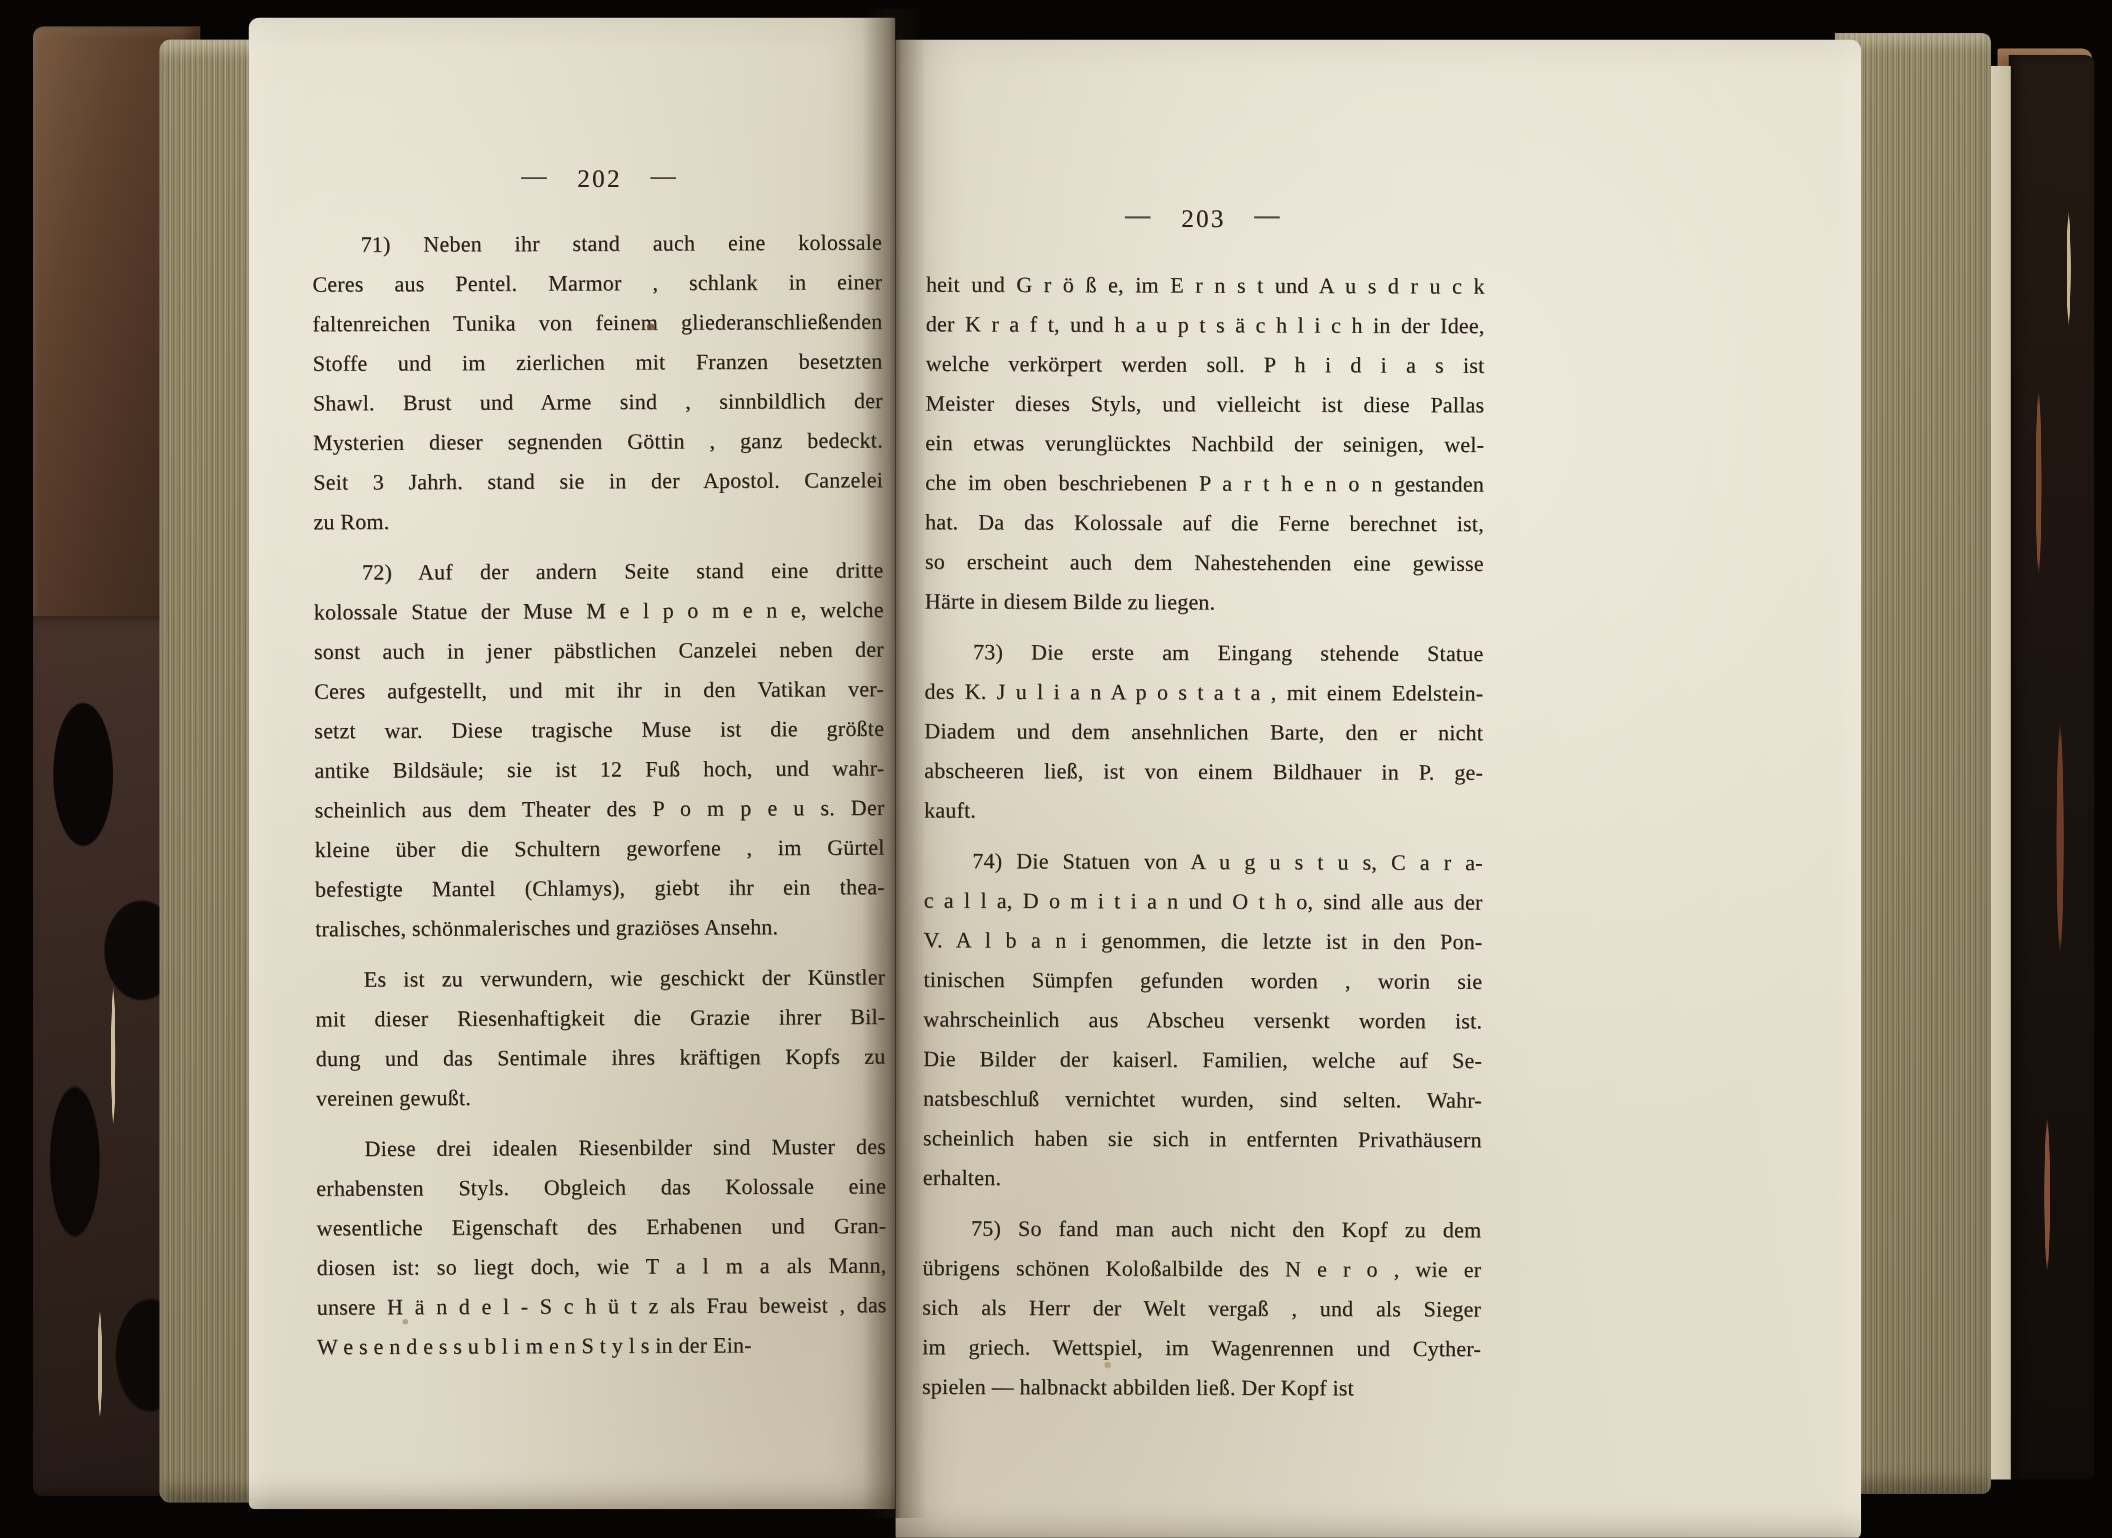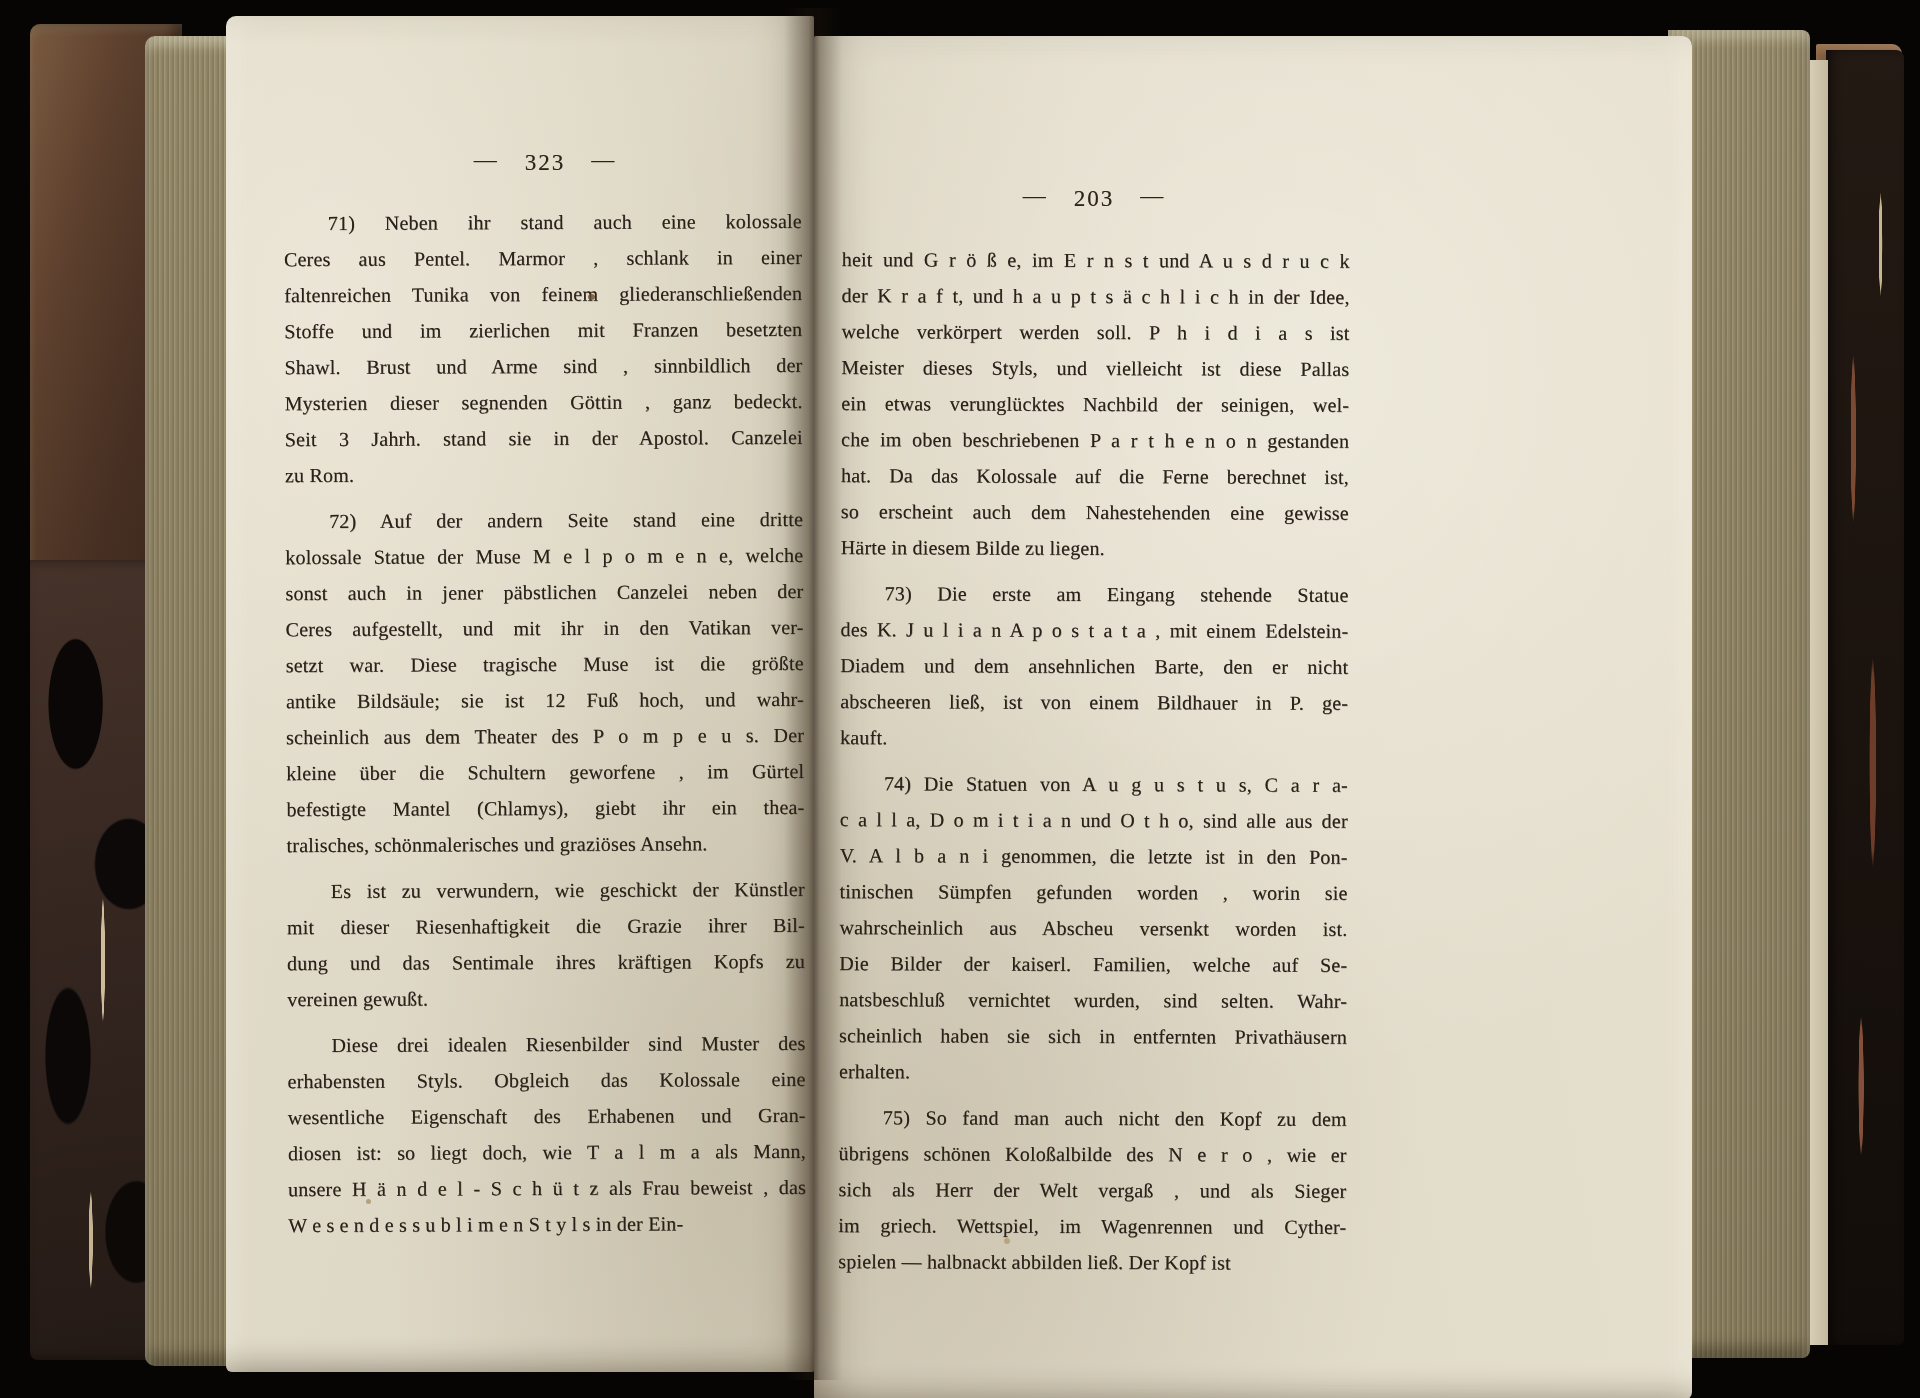--- a/index.html
+++ b/index.html
@@ -138,21 +138,21 @@
   <div class="cover cover-left-marble"></div>
   <div class="stack stack-left"></div>
 
   <div class="cover cover-right-leather"></div>
   <div class="cover cover-right-marble"></div>
   <div class="fore-edge-strip"></div>
   <div class="stack stack-right"></div>
 
   <div class="page page-left">
     <div class="pagehead pagehead-left">
-      <span class="dash">—</span><span>323</span><span class="dash">—</span>
+      <span class="dash">—</span><span>202</span><span class="dash">—</span>
     </div>
     <div class="textcol textcol-left">
         <div class="para indent">
           <div class="line">71) Neben ihr stand auch eine kolossale</div>
           <div class="line">Ceres aus Pentel. Marmor , schlank in einer</div>
           <div class="line">faltenreichen Tunika von feinem gliederanschließenden</div>
           <div class="line">Stoffe und im zierlichen mit Franzen besetzten</div>
           <div class="line">Shawl. Brust und Arme sind , sinnbildlich der</div>
           <div class="line">Mysterien dieser segnenden Göttin , ganz bedeckt.</div>
           <div class="line">Seit 3 Jahrh. stand sie in der Apostol. Canzelei</div>

